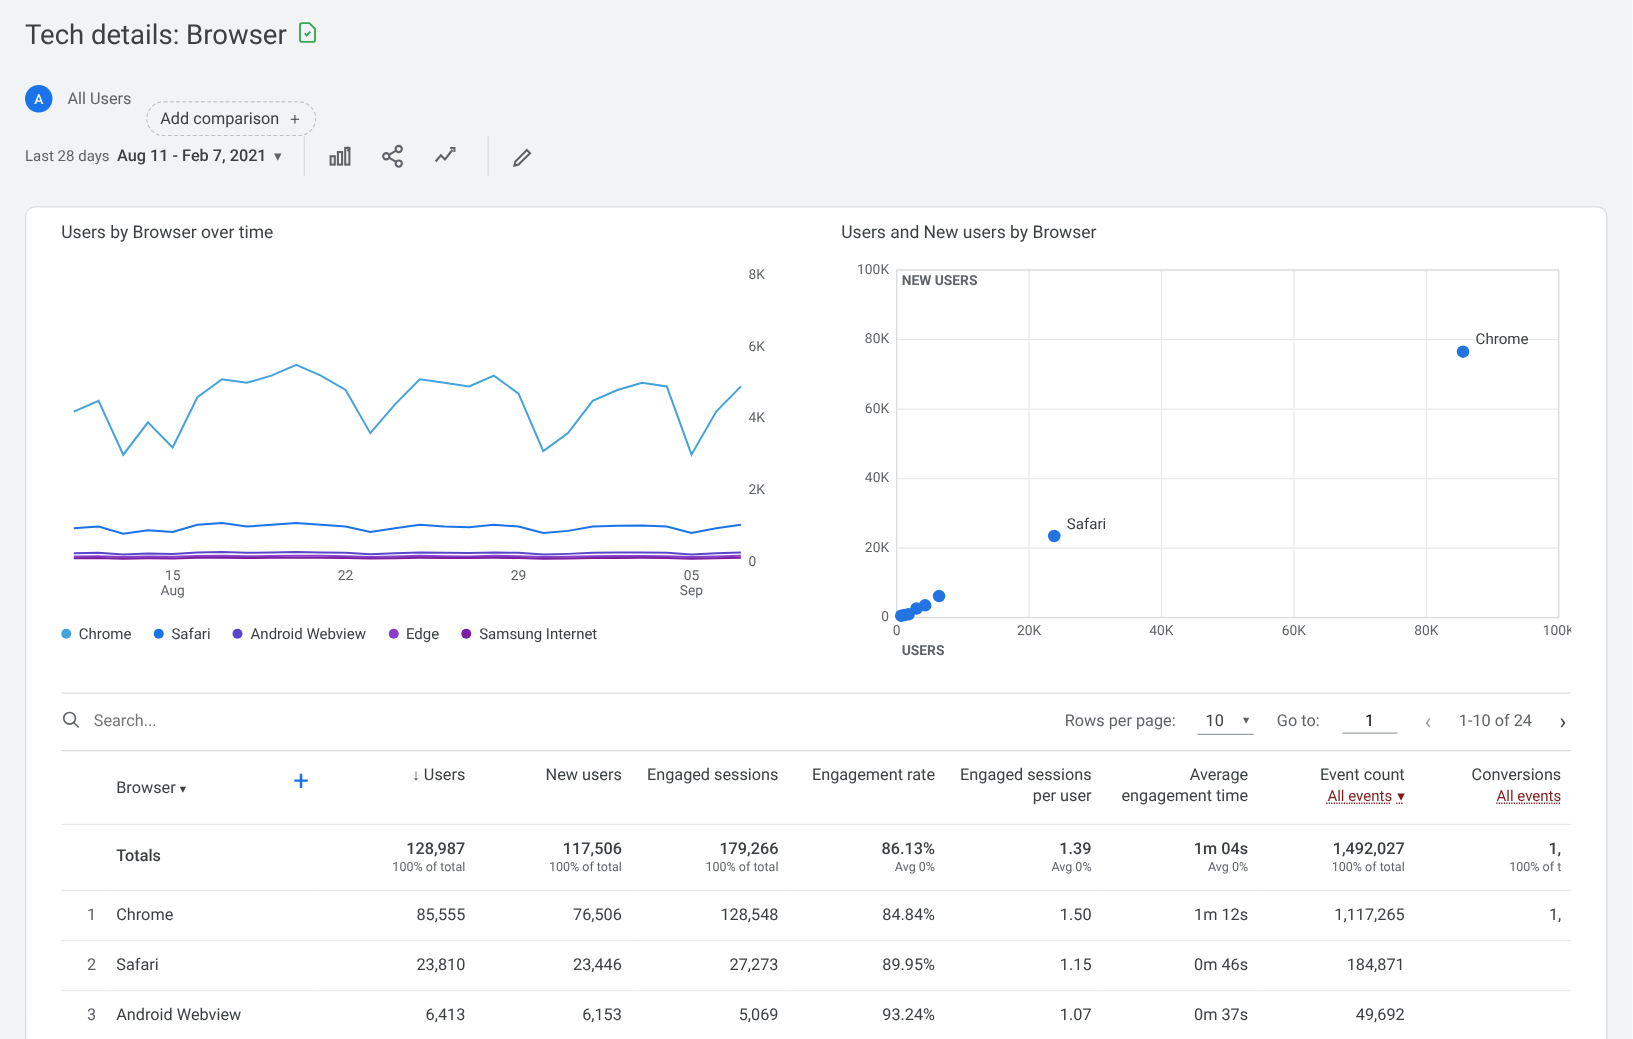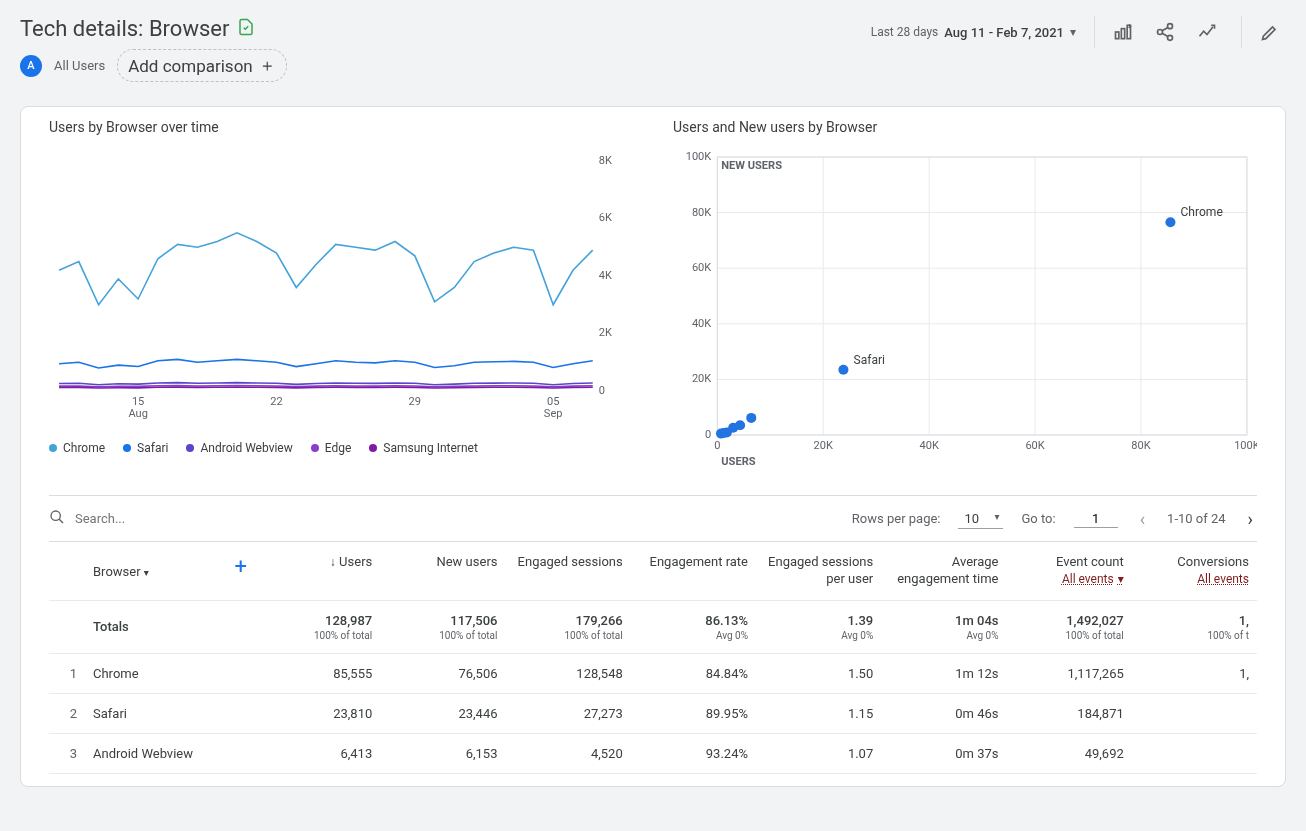--- a/index.html
+++ b/index.html
@@ -11,32 +11,32 @@
     --chrome:#44a3db;
     --safari:#1a73e8;
     --android:#5a46c8;
     --edge:#8a3fcc;
     --samsung:#7b1fa2;
   }
   *{box-sizing:border-box;font-family:"Google Sans",Roboto,Arial,sans-serif;}
   body{margin:0;background:#f1f3f4;color:var(--text);font-size:13px;}
   .page{padding:16px 20px;}
   
-  .top{display:flex;justify-content:space-between;align-items:flex-start;margin-bottom:12px;}
+  .top{display:flex;justify-content:space-between;align-items:flex-start;margin-bottom:12px;flex-direction:column;}
   .top-left .title{font-size:22px;color:#3c4043;display:flex;align-items:center;gap:8px;}
   .title-icon{color:#34a853;}
   .top-right{display:flex;align-items:center;gap:12px;}
   .dates{display:flex;align-items:center;gap:6px;color:#5f6368;font-size:12px;}
   .dates b{color:#3c4043;font-weight:500;font-size:13px;}
   .icon-row{display:flex;align-items:center;gap:10px;border-left:1px solid var(--light);padding-left:12px;margin-left:6px;}
   .icon-btn{width:32px;height:32px;display:flex;align-items:center;justify-content:center;color:#5f6368;cursor:pointer;border-radius:50%;}
   .seg-row{display:flex;align-items:center;gap:12px;margin-top:8px;}
   .badge-a{width:22px;height:22px;border-radius:50%;background:var(--blue);color:#fff;display:flex;align-items:center;justify-content:center;font-size:11px;font-weight:500;}
   .seg-label{color:var(--muted);font-size:13px;}
-  .add-comp{border:1px dashed #bdc1c6;border-radius:16px;padding:4px 10px;display:flex;align-items:center;gap:6px;color:#3c4043;font-size:17px;cursor:pointer;}
+  .add-comp{border:1px dashed #bdc1c6;border-radius:16px;padding:4px 10px;display:flex;align-items:center;gap:6px;color:#3c4043;font-size:13px;cursor:pointer;margin-top:32px;}
   
   .card{background:#fff;border:1px solid var(--light);border-radius:8px;margin-top:24px;padding:12px 28px;}
   .charts{display:flex;gap:40px;}
   .chart{flex:1;min-width:0;}
   .chart h3{font-size:14px;font-weight:400;color:#3c4043;margin:0 0 16px;}
   .lc-wrap{position:relative;height:280px;}
   svg{font-family:inherit;}
   .tick{font-size:11px;fill:#5f6368;}
   .legend{display:flex;gap:18px;margin-top:10px;font-size:12px;color:#3c4043;}
   .legend span{display:flex;align-items:center;gap:6px;}
@@ -304,21 +304,21 @@
             <td>1.15</td>
             <td>0m 46s</td>
             <td>184,871</td>
             <td></td>
           </tr>
           <tr>
       <td class="idx">3</td>
             <td class="left">Android Webview</td>
       <td>6,413</td>
             <td>6,153</td>
-            <td>4,520</td>
+            <td>5,069</td>
       <td>93.24%</td>
             <td>1.07</td>
             <td>0m 37s</td>
             <td>49,692</td>
             <td></td>
           </tr>
         </tbody>
     </table>
   </div>
 </div>

